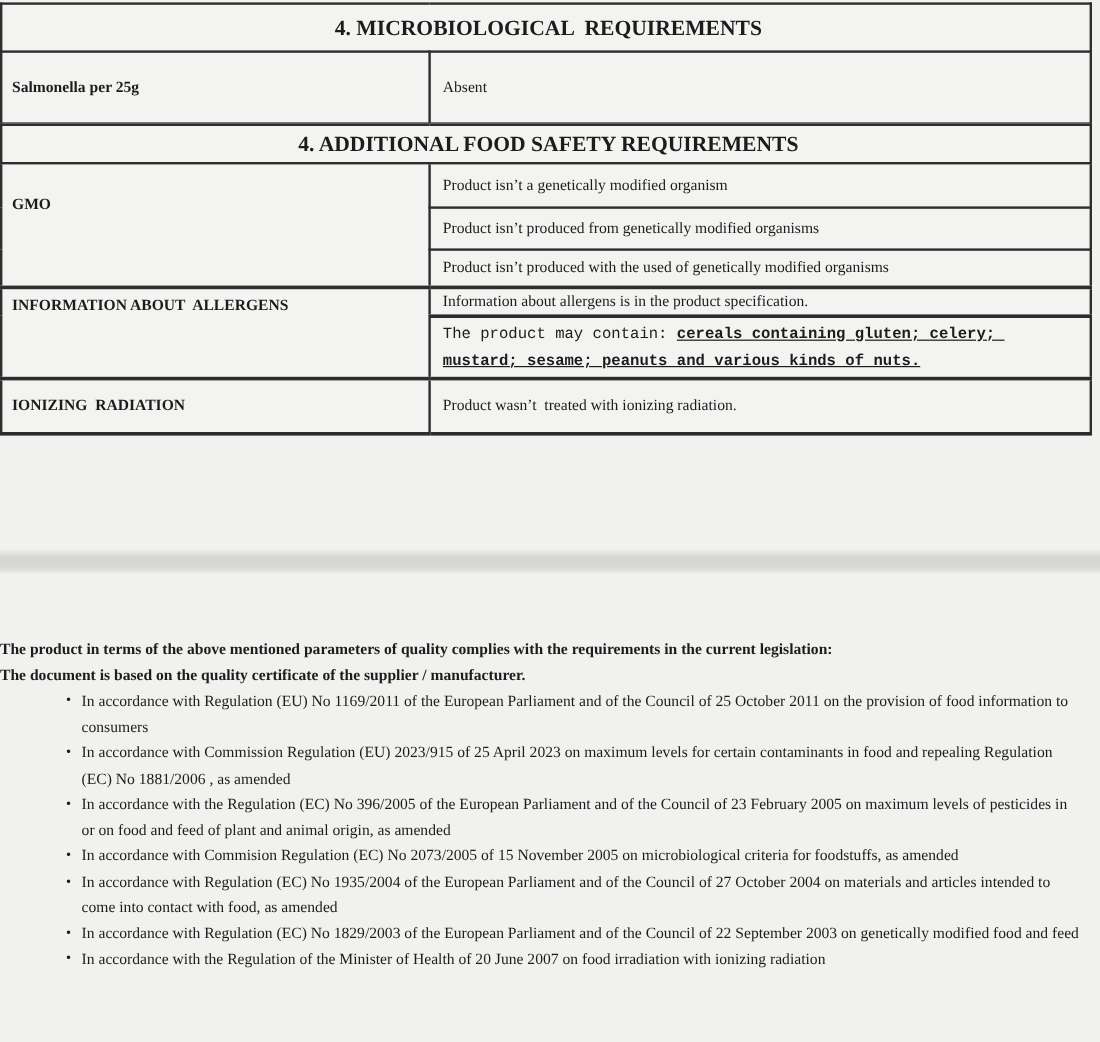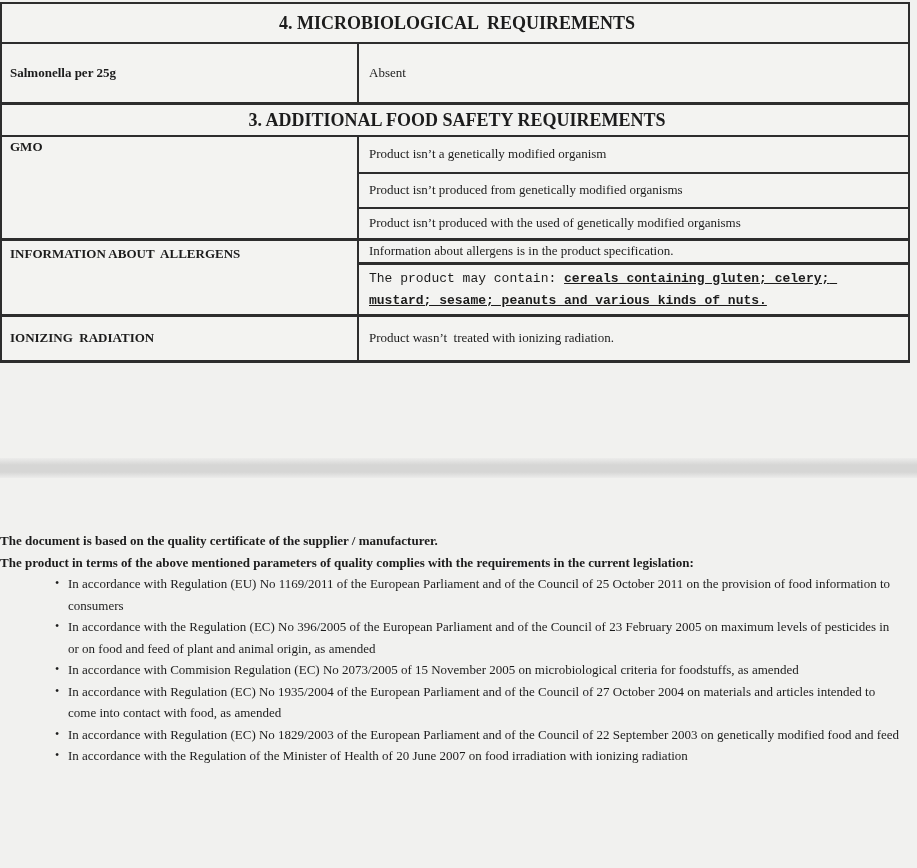--- a/index.html
+++ b/index.html
@@ -40,21 +40,21 @@
   th.section-header{
     text-align:center;
     font-weight:bold;
     font-size:18px;
     vertical-align:middle;
   }
   .col-label{width:357px;}
   .col-value{width:551px;}
   td.label{font-weight:bold;}
   td.value{padding-left:10px;}
-  .v-top{vertical-align:top;padding-top:1px;}
+  .v-top{vertical-align:top;padding-top:24px;}
   .v-mid{vertical-align:middle;}
   .thick-b{border-bottom-width:3px;}
   .thick-t{border-top-width:3px;}
   tr.h40{height:40px;}
   tr.h44{height:60px;}
   tr.h28{height:28px;}
   tr.h37{height:37px;}
   tr.h35{height:35px;}
   tr.h31{height:31px;}
   tr.h24{height:24px;}
@@ -111,21 +111,21 @@
 </tbody>
   </table>
 
 <table id="table-additional">
   <colgroup>
       <col class="col-label">
       <col class="col-value">
     </colgroup>
   <tbody>
       <tr class="h28">
-    <th class="section-header" colspan="2">3. ADDITIONAL FOOD SAFETY REQUIREMENTS</th>
+    <th class="section-header" colspan="2">4. ADDITIONAL FOOD SAFETY REQUIREMENTS</th>
   </tr>
   <tr class="h37">
     <td class="label v-top thick-b" rowspan="3">GMO</td>
     <td class="value v-mid">Product isn’t a genetically modified organism</td>
   </tr>
   <tr class="h35">
     <td class="value v-mid">Product isn’t produced from genetically modified organisms</td>
   </tr>
   <tr class="h31">
     <td class="value v-mid thick-b">Product isn’t produced with the used of genetically modified organisms</td>
@@ -140,23 +140,24 @@
   <tr class="h46">
     <td class="label v-mid thick-b">IONIZING  RADIATION</td>
     <td class="value v-mid thick-b">Product wasn’t  treated with ionizing radiation.</td>
   </tr>
 </tbody>
   </table>
 
 <div id="page-break-band"></div>
 
 <div id="notes">
+  <p>The product in terms of the above mentioned parameters of quality complies with the requirements in the current legislation:</p>
   <p>The document is based on the quality certificate of the supplier / manufacturer.</p>
-  <p>The product in terms of the above mentioned parameters of quality complies with the requirements in the current legislation:</p>
   <ul>
     <li>In accordance with Regulation (EU) No 1169/2011 of the European Parliament and of the Council of 25 October 2011 on the provision of food information to consumers</li>
+    <li>In accordance with Commission Regulation (EU) 2023/915 of 25 April 2023 on maximum levels for certain contaminants in food and repealing Regulation (EC) No 1881/2006 , as amended</li>
     <li>In accordance with the Regulation (EC) No 396/2005 of the European Parliament and of the Council of 23 February 2005 on maximum levels of pesticides in or on food and feed of plant and animal origin, as amended</li>
     <li>In accordance with Commision Regulation (EC) No 2073/2005 of 15 November 2005 on microbiological criteria for foodstuffs, as amended</li>
     <li>In accordance with Regulation (EC) No 1935/2004 of the European Parliament and of the Council of 27 October 2004 on materials and articles intended to come into contact with food, as amended</li>
     <li>In accordance with Regulation (EC) No 1829/2003 of the European Parliament and of the Council of 22 September 2003 on genetically modified food and feed</li>
     <li>In accordance with the Regulation of the Minister of Health of 20 June 2007 on food irradiation with ionizing radiation</li>
   </ul>
 </div>
 
 </body></html>

